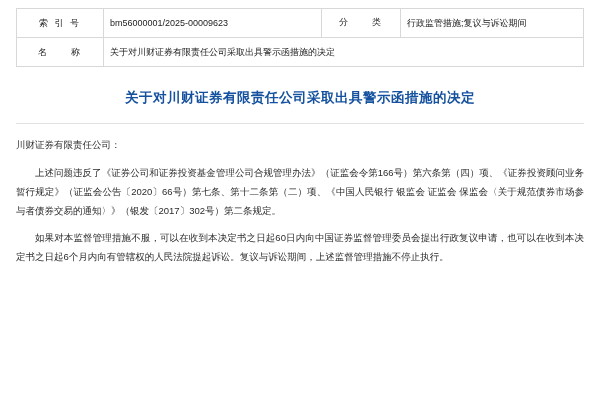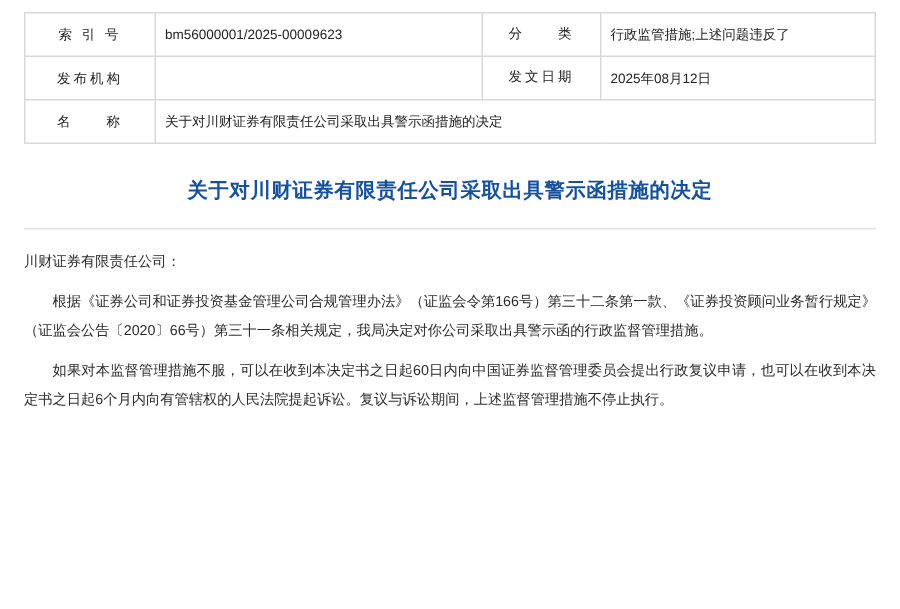--- a/index.html
+++ b/index.html
@@ -82,51 +82,46 @@
     text-align: justify;
   }
   .body-wrap p {
     margin: 0 0 8px 0;
   }
   .indent {
     text-indent: 2em;
   }
   .salutation {
     text-indent: 0;
+    font-family: Liberation Serif, serif;
   }
 </style>
 </head>
 <body>
 
 <div class="page">
 
   <table class="meta-table">
     <tbody>
       <tr>
         <td class="lbl">索 引 号</td>
         <td class="val">bm56000001/2025-00009623</td>
         <td class="lbl col-lbl2">分　　类</td>
-        <td class="val col-val2">行政监管措施;上述问题违反了</td>
-      </tr>
-      <tr>
-        <td class="lbl">发布机构</td>
-        <td class="val"></td>
-        <td class="lbl col-lbl2">发文日期</td>
-        <td class="val col-val2">2025年08月12日</td>
+        <td class="val col-val2">行政监管措施;复议与诉讼期间</td>
       </tr>
       <tr>
         <td class="lbl">名　　称</td>
         <td class="val" colspan="3">关于对川财证券有限责任公司采取出具警示函措施的决定</td>
       </tr>
     </tbody>
   </table>
 
   <div class="doc-title">关于对川财证券有限责任公司采取出具警示函措施的决定</div>
 
   <div class="rule"></div>
 
   <div class="body-wrap">
     <p class="salutation">川财证券有限责任公司：</p>
-    <p class="indent">根据《证券公司和证券投资基金管理公司合规管理办法》（证监会令第166号）第三十二条第一款、《证券投资顾问业务暂行规定》（证监会公告〔2020〕66号）第三十一条相关规定，我局决定对你公司采取出具警示函的行政监督管理措施。</p>
+    <p class="indent">上述问题违反了《证券公司和证券投资基金管理公司合规管理办法》（证监会令第166号）第六条第（四）项、《证券投资顾问业务暂行规定》（证监会公告〔2020〕66号）第七条、第十二条第（二）项、《中国人民银行 银监会 证监会 保监会〈关于规范债券市场参与者债券交易的通知〉》（银发〔2017〕302号）第二条规定。</p>
     <p class="indent">如果对本监督管理措施不服，可以在收到本决定书之日起60日内向中国证券监督管理委员会提出行政复议申请，也可以在收到本决定书之日起6个月内向有管辖权的人民法院提起诉讼。复议与诉讼期间，上述监督管理措施不停止执行。</p>
   </div>
 
 </div>
 
 </body></html>

